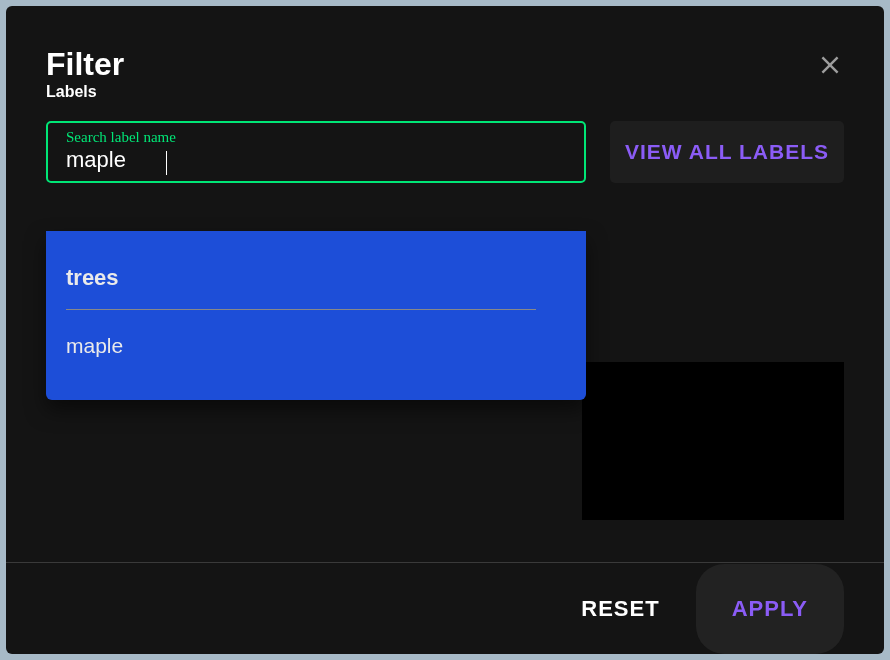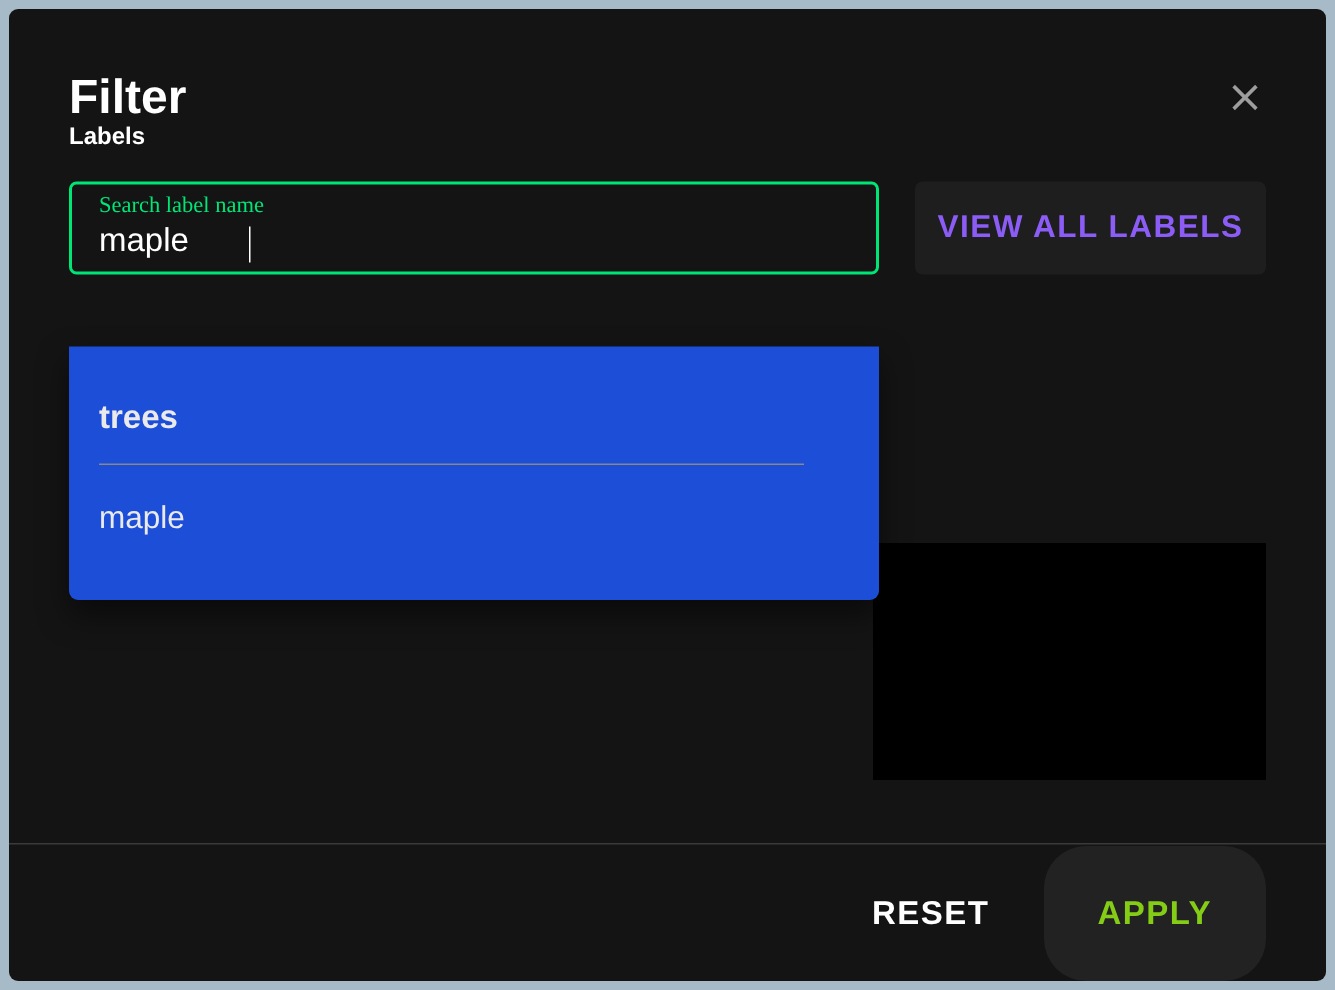--- a/index.html
+++ b/index.html
@@ -150,21 +150,21 @@
       font-size: 22px;
       font-weight: 700;
       letter-spacing: 1px;
       cursor: pointer;
       padding: 10px 8px;
     }
     .apply-button {
       background: #222;
       border: none;
       border-radius: 28px;
-      color: #84cc16;
+      color: #8b5cf6;
       font-size: 22px;
       font-weight: 700;
       letter-spacing: 1px;
       padding: 32px 36px;
       cursor: default;
     }
   </style>
 </head>
 <body>
 

